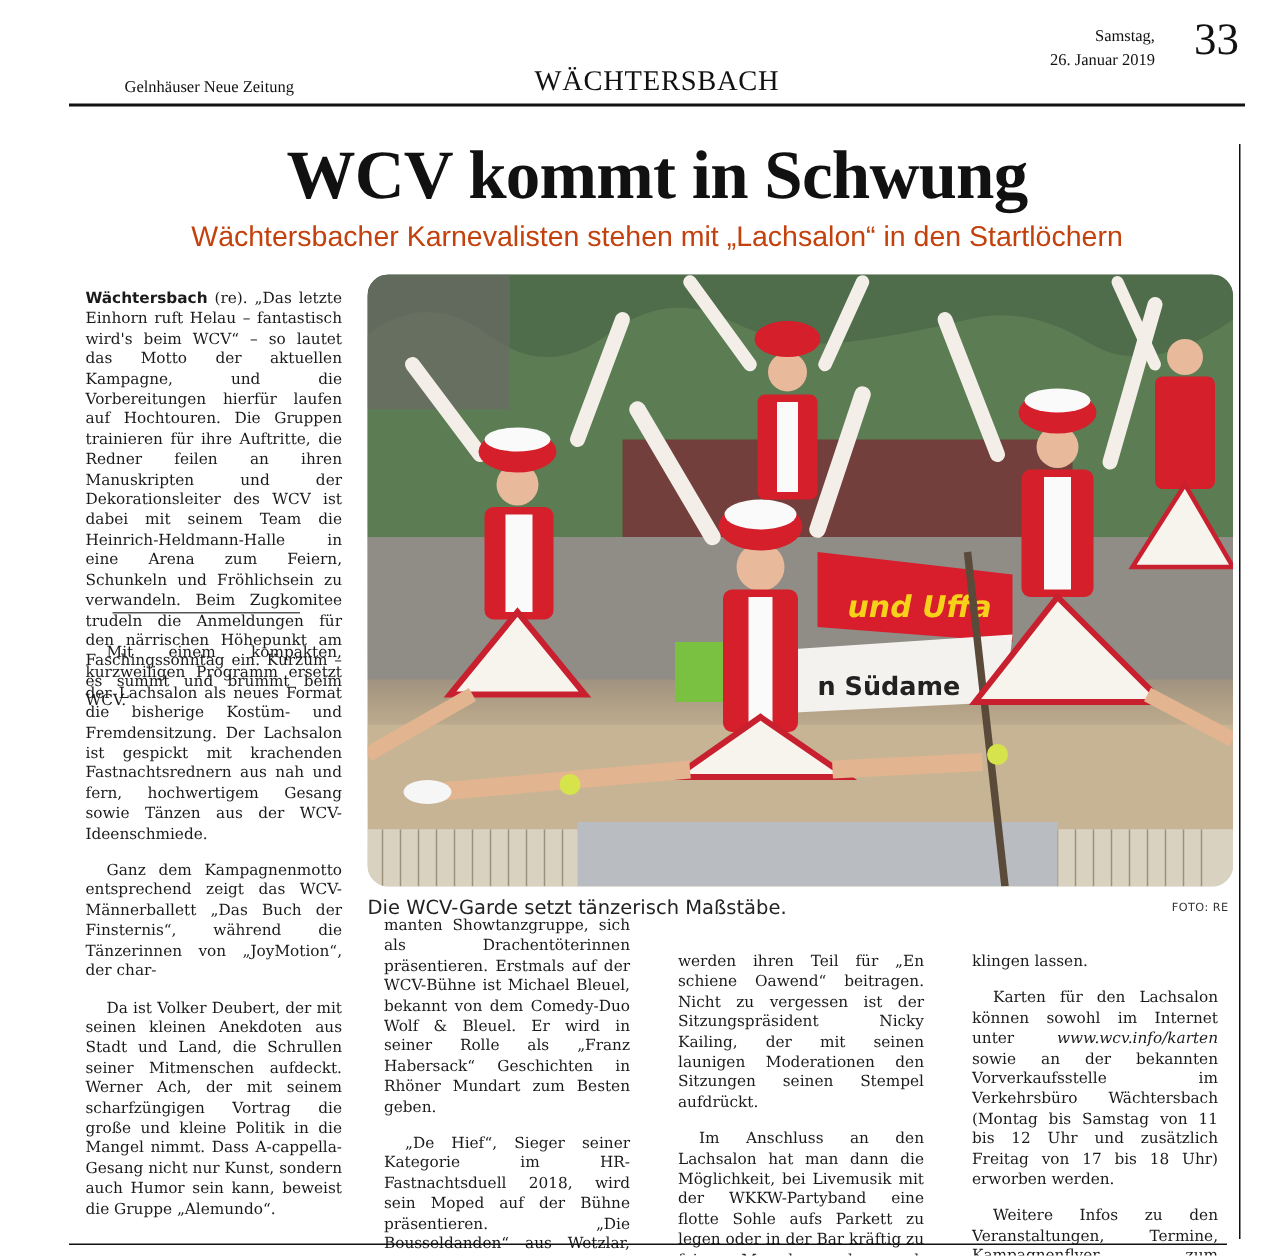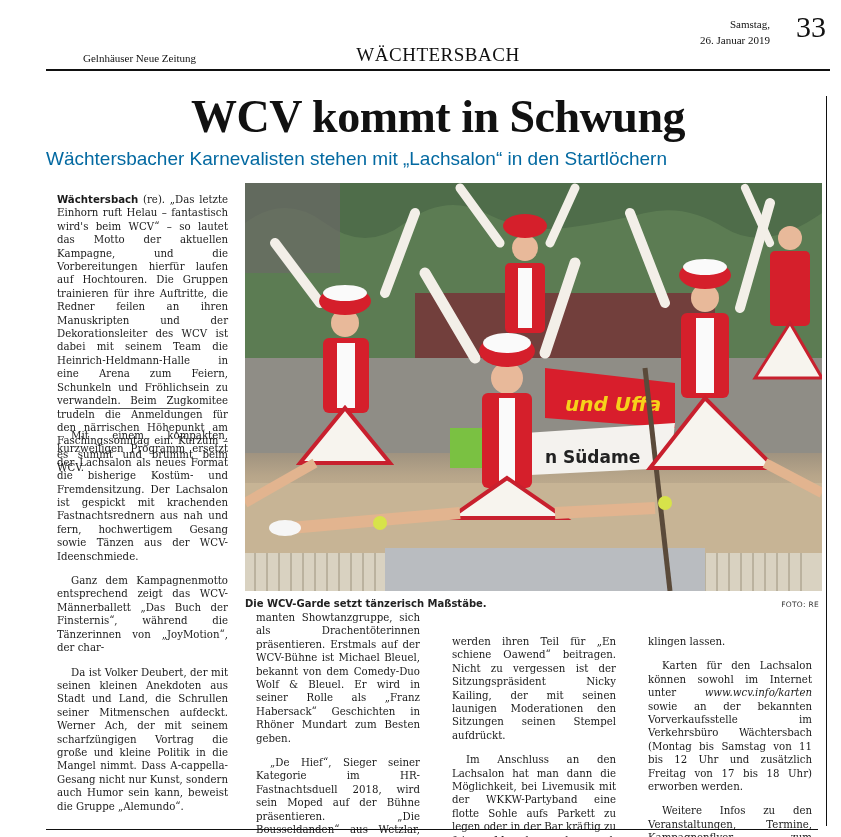--- a/index.html
+++ b/index.html
@@ -6,36 +6,36 @@
   body { width: 841px; height: 837px; position: relative; overflow: hidden; color: #111; font-family: "DejaVu Serif", serif; }
 
   .masthead { position: absolute; left: 46px; top: 0; width: 784px; height: 70px; }
   .masthead .paper { position: absolute; left: 0; top: 52px; font-family: "Liberation Serif", serif; font-size: 11px; color: #111; padding-left: 37px; }
   .masthead .section { position: absolute; left: 0; width: 784px; top: 44px; text-align: center; font-family: "Liberation Serif", serif; font-size: 19px; letter-spacing: 0.5px; color: #111; }
   .masthead .date { position: absolute; right: 60px; top: 16px; text-align: right; font-family: "Liberation Serif", serif; font-size: 11px; line-height: 16px; color: #111; }
   .masthead .page-no { position: absolute; right: 4px; top: 10px; font-family: "Liberation Serif", serif; font-size: 30px; color: #111; }
   .masthead-rule { position: absolute; left: 46px; top: 69px; width: 784px; height: 2px; background: #111; }
 
   .headline { position: absolute; left: 46px; width: 784px; top: 90px; text-align: center; font-family: "Liberation Serif", serif; font-weight: bold; font-size: 46px; letter-spacing: -0.5px; color: #111; line-height: 54px; }
-  .subhead { position: absolute; left: 46px; width: 784px; top: 148px; font-family: "Liberation Sans", sans-serif; font-size: 19px; color: #0369a1; }
+  .subhead { position: absolute; left: 46px; width: 784px; top: 148px; text-align: center; font-family: "Liberation Sans", sans-serif; font-size: 19px; color: #c2410c; }
   .right-rule { position: absolute; left: 826px; top: 96px; width: 1px; height: 730px; background: #111; }
 
   .col { position: absolute; font-family: "DejaVu Serif", serif; font-size: 10.2px; line-height: 13.4px; text-align: justify; color: #1a1a1a; }
   .col p { margin: 11px; }
   .col p.indent { text-indent: 14px; }
   .col .lead { font-family: "DejaVu Sans", sans-serif; font-weight: bold; }
   .col .url { font-style: italic; }
 
   .col1 { left: 46px; top: 182px; width: 193px; }
   .col1b { left: 46px; top: 418px; width: 193px; }
   .sep-rule { position: absolute; left: 75px; top: 408px; width: 125px; height: 1px; background: #555; }
 
-  .photo { position: absolute; left: 245px; top: 183px; width: 577px; height: 408px; overflow: hidden; background: linear-gradient(180deg, #4e6a48 0%, #5d7c52 35%, #8e8578 62%, #b8a68a 72%, #c9b89c 82%, #d6d3cc 90%, #cfc8b9 100%); }
+  .photo { position: absolute; left: 245px; top: 183px; width: 577px; height: 408px; overflow: hidden; background: linear-gradient(180deg, #4e6a48 0%, #5d7c52 35%, #8e8578 62%, #b8a68a 72%, #c9b89c 82%, #d6d3cc 90%, #cfc8b9 100%); border-radius: 14px; }
   .photo svg { position: absolute; left: 0; top: 0; }
-  .caption { position: absolute; left: 245px; top: 598px; font-family: "DejaVu Sans", sans-serif; font-size: 10px; color: #222; font-weight: bold; }
+  .caption { position: absolute; left: 245px; top: 598px; font-family: "DejaVu Sans", sans-serif; font-size: 13px; color: #222; }
   .credit { position: absolute; right: 22px; top: 600px; font-family: "DejaVu Sans", sans-serif; font-size: 7.5px; color: #333; letter-spacing: 0.3px; }
 
   .col2 { left: 245px; top: 600px; width: 186px; }
   .col3 { left: 441px; top: 624px; width: 186px; }
   .col4 { left: 637px; top: 624px; width: 186px; }
 
   .bottom-rule { position: absolute; left: 46px; top: 829px; width: 772px; height: 1px; background: #111; }
 </style>
 </head>
 <body>

